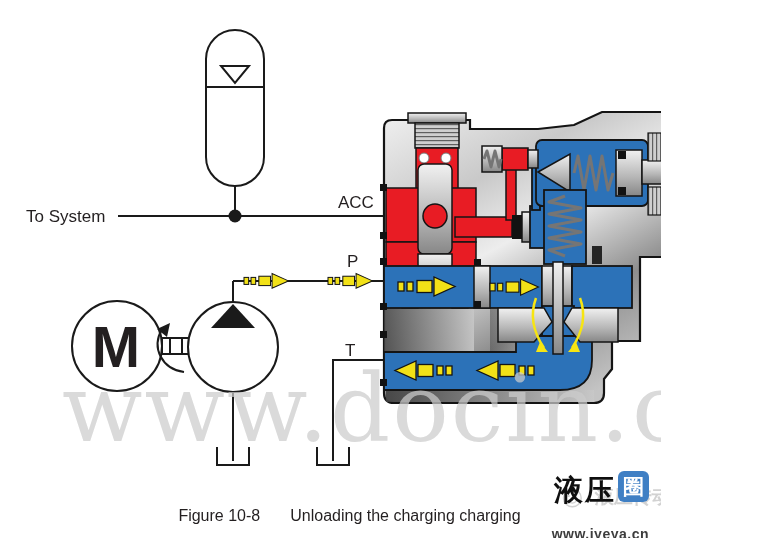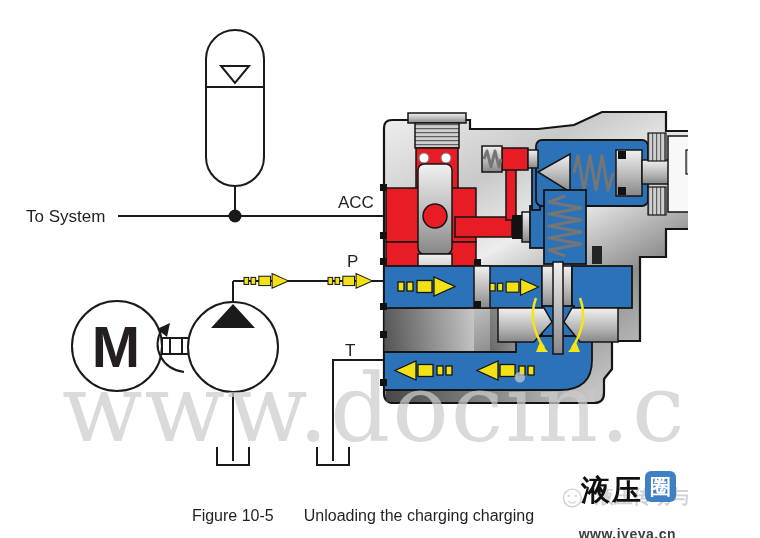--- a/index.html
+++ b/index.html
@@ -1,17 +1,17 @@
 <!DOCTYPE html>
 <html><head>
 <meta charset="utf-8">
 <style>
   html,body{margin:0;padding:0;background:#fff;}
   .stage{position:relative;width:661px;height:538px;background:#fff;overflow:hidden;
-         font-family:"Liberation Sans",sans-serif;padding-left:27px;}
+         font-family:"Liberation Sans",sans-serif;}
   .stage svg{position:absolute;left:0;top:0;}
   
   .ln{stroke:#1a1a1a;stroke-width:2;fill:none;}
   .sym{fill:#ffffff;stroke:#1a1a1a;stroke-width:2;}
   .lbl{font:17px "Liberation Sans",sans-serif;fill:#231f20;}
   .mtxt{font:bold 58px "Liberation Sans",sans-serif;fill:#231f20;}
   .body-ol{fill:url(#steel);stroke:#141414;stroke-width:2.2;}
   .part{fill:url(#part);stroke:#141414;stroke-width:1.5;}
   .red{fill:#e81c24;stroke:#141414;stroke-width:1.5;}
   .blu{fill:#2c72b8;stroke:#141414;stroke-width:1.8;}
@@ -242,21 +242,21 @@
   </g>
 </svg>
 
 <div class="wm-docin">www.docin.com</div>
 
 <div class="wm-cn">
   <span class="face">☺</span><span class="cntxt">液压传动与控制</span>
 </div>
 
 <div class="caption">
-  <span>Figure 10-5</span><span class="gap"></span><span>Unloading the charging charging</span>
+  <span>Figure 10-8</span><span class="gap"></span><span>Unloading the charging charging</span>
 </div>
 
 <div class="logo">
   <div class="logo-row">
     <span class="logo-brand">液压</span>
     <span class="logo-badge" style="background: rgb(63, 127, 196);">圈</span>
   </div>
   <div class="logo-url">www.iyeya.cn</div>
 </div>
 </div>

